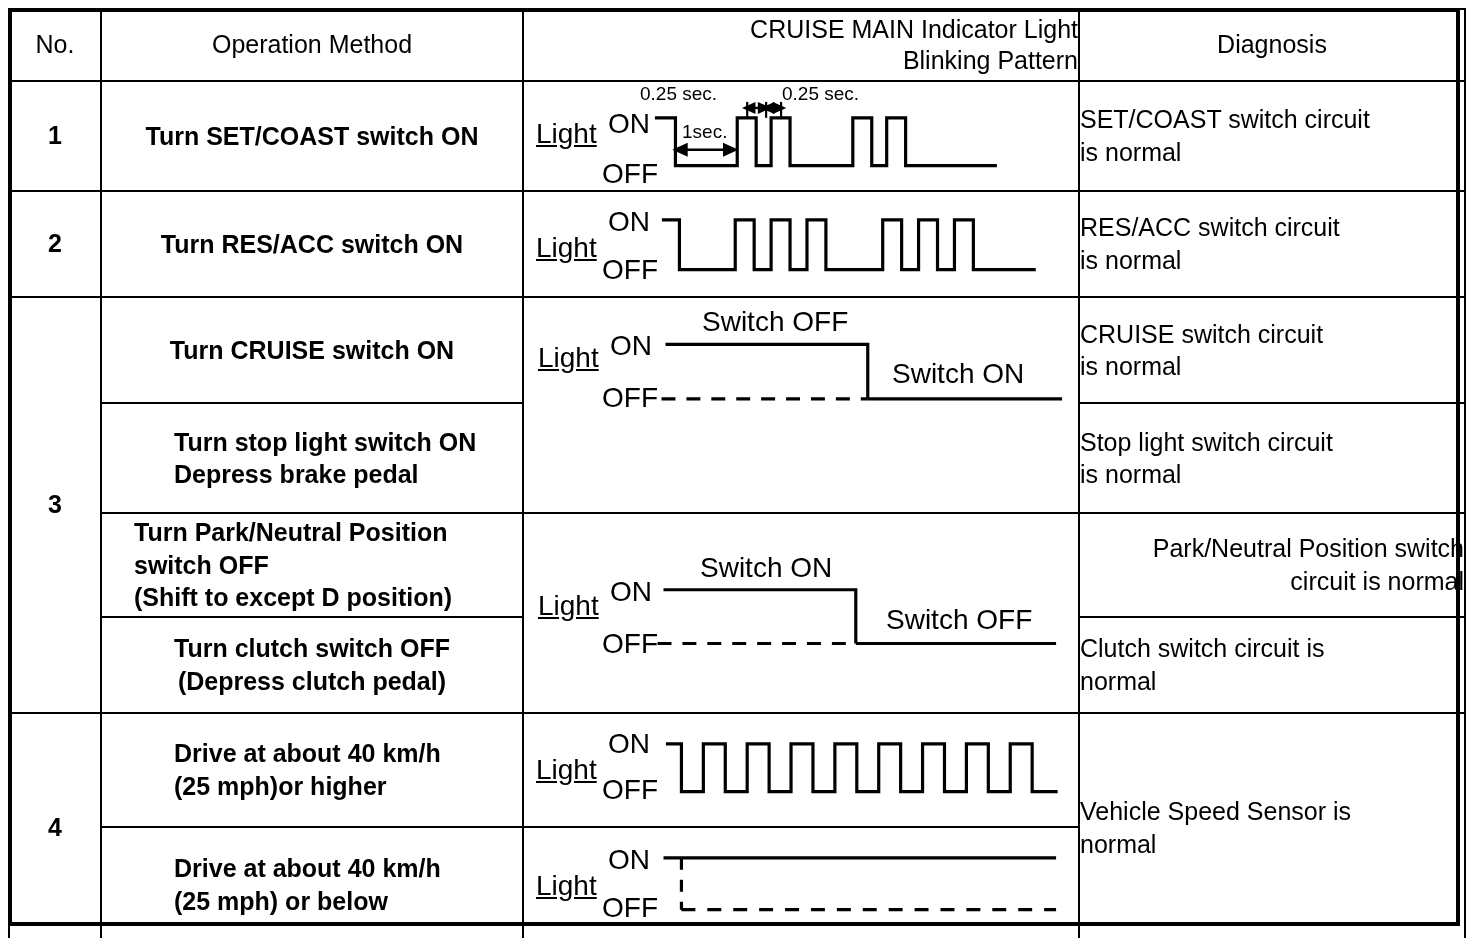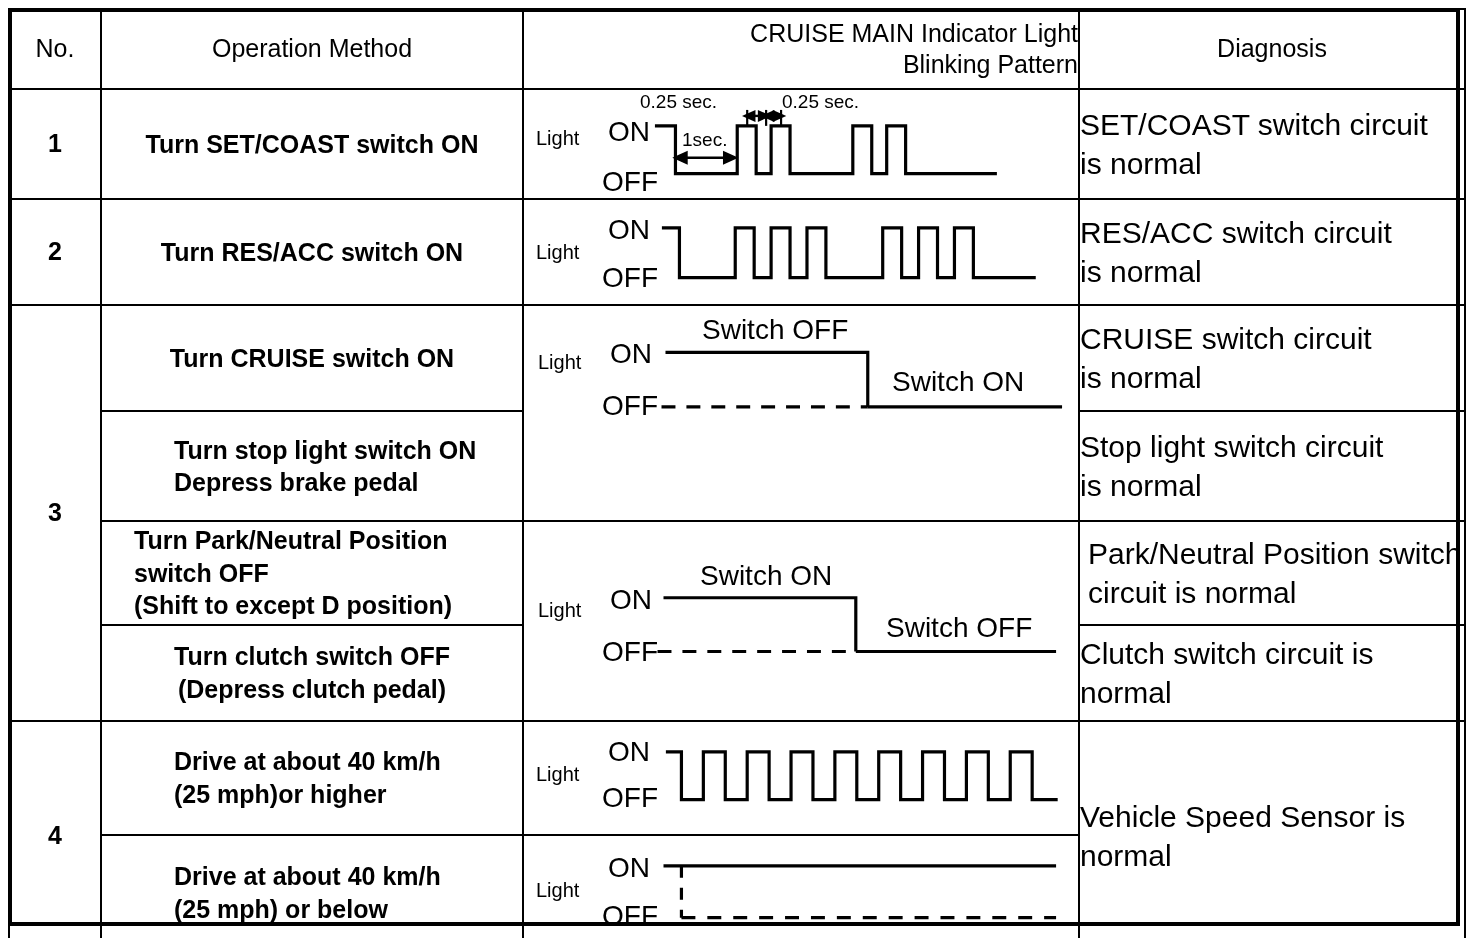--- a/index.html
+++ b/index.html
@@ -50,58 +50,58 @@
   .hdr.left{text-align:right;}
   .cell-op{
     font-size:25px;font-weight:bold;
     padding:6px 14px 6px 18px;
     line-height:1.3;
   }
   .cell-op.center{text-align:center;}
   .cell-op.left{text-align:left;padding-left:72px;margin-left:35px;}
   .cell-op.flush{text-align:left;padding-left:32px;}
   .cell-diag{
-    font-size:30px;font-weight:normal;
+    font-size:25px;font-weight:normal;
     padding:6px 10px 6px 30px;
     line-height:1.3;
     margin-left:28px;
   }
-  .cell-diag.flush{padding-left:8px;}
+  .cell-diag.flush{padding-left:8px;text-align:right;}
   .cell-wave{padding:0;position:relative;}
 
   
   .wave{
     position:relative;
     width:100%;height:100%;
     min-height:40px;
   }
   .wave svg{display:block;width:100%;height:100%;}
   .lbl{
     position:absolute;
     font-size:28px;font-weight:normal;
     white-space:nowrap;
     line-height:1;
   }
   .lbl.small{font-size:19px;}
-  .lbl.lightword{font-size:20px;}
+  .lbl.lightword{font-size:28px;text-decoration:underline;}
 </style>
 </head>
 <body>
 
 <div id="sheet">
   <table class="diag">
     <colgroup>
       <col class="col-no">
         <col class="col-op">
         <col class="col-wave">
         <col class="col-diag">
     </colgroup>
     <tbody>
 
-      <tr style="height:80px;">
+      <tr style="height:72px;">
         <td class="hdr">No.</td>
         <td class="hdr">Operation Method</td>
         <td class="hdr left">
           <div>CRUISE MAIN Indicator Light</div>
           <div>Blinking Pattern</div>
         </td>
         <td class="hdr">Diagnosis</td>
       </tr>
 
       <tr style="height:108px;">

